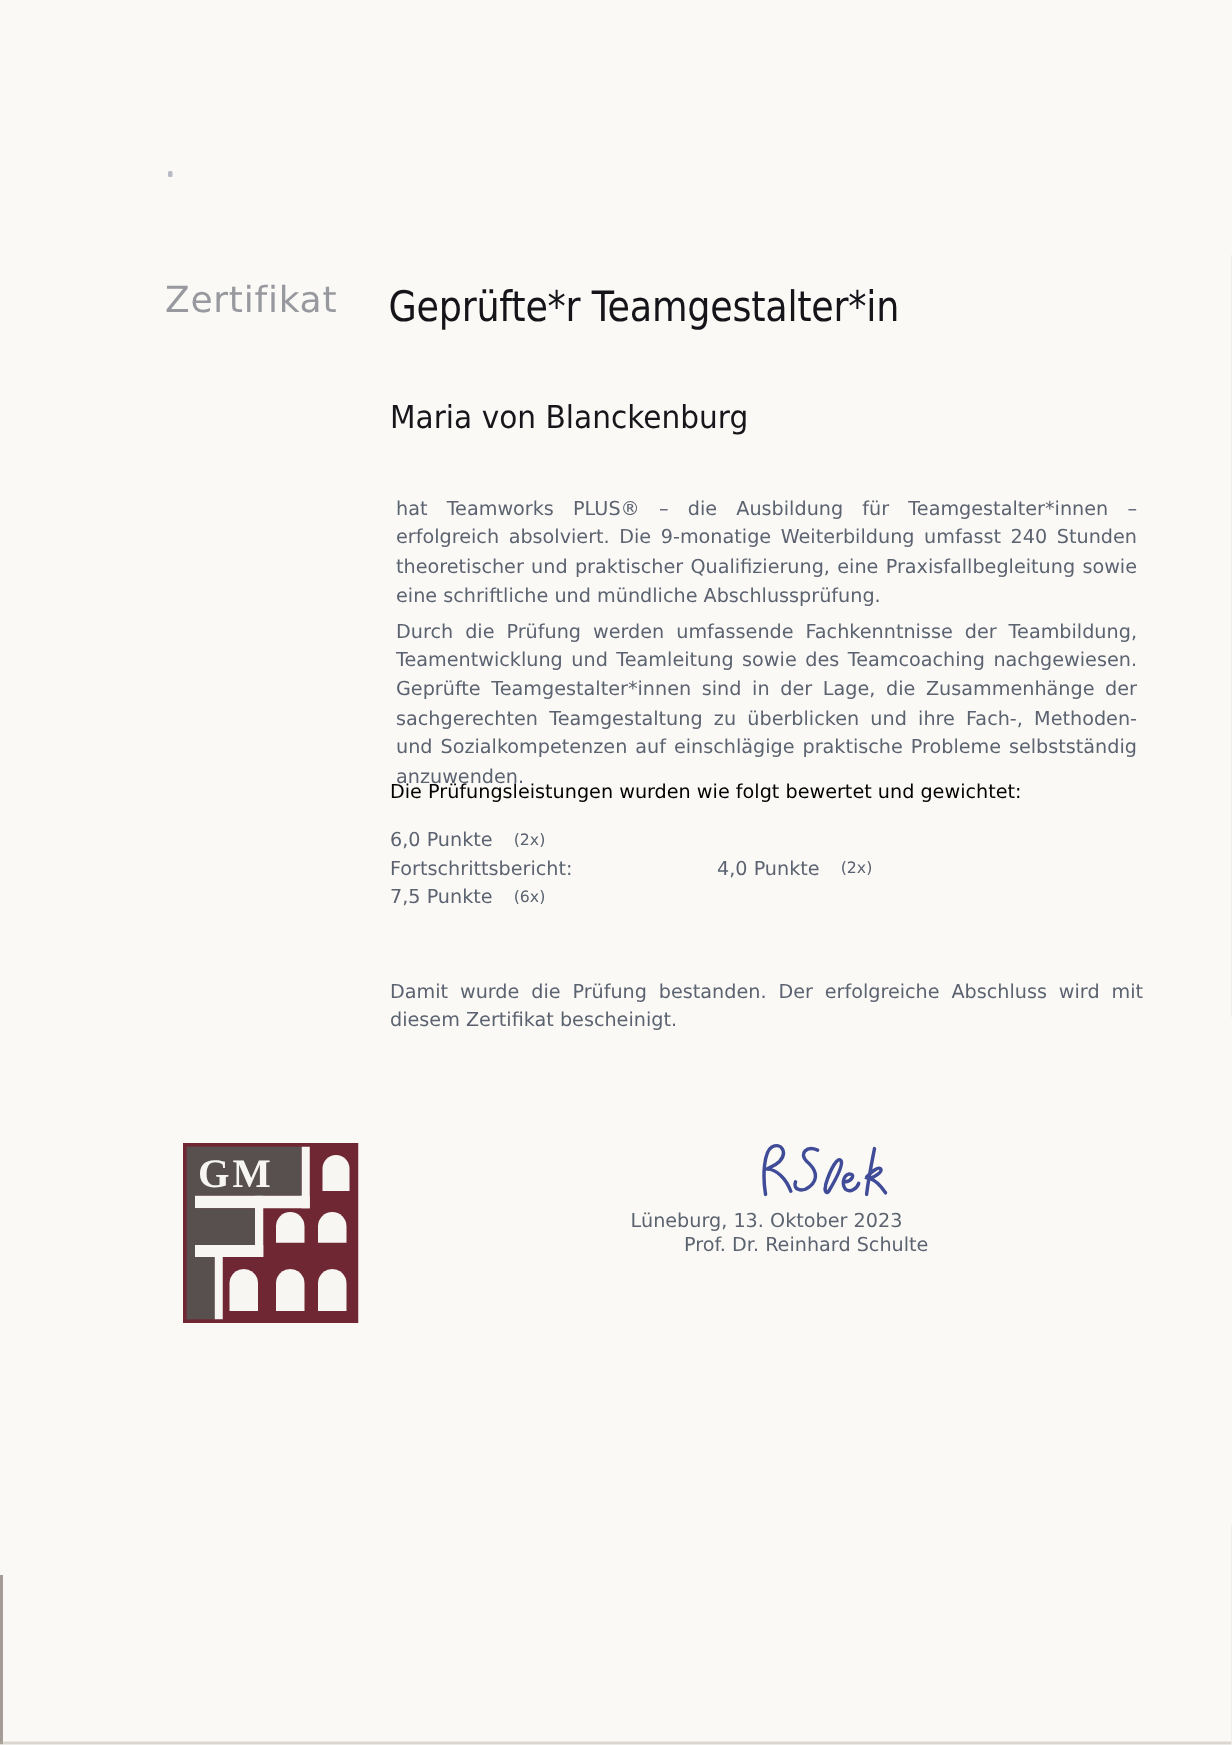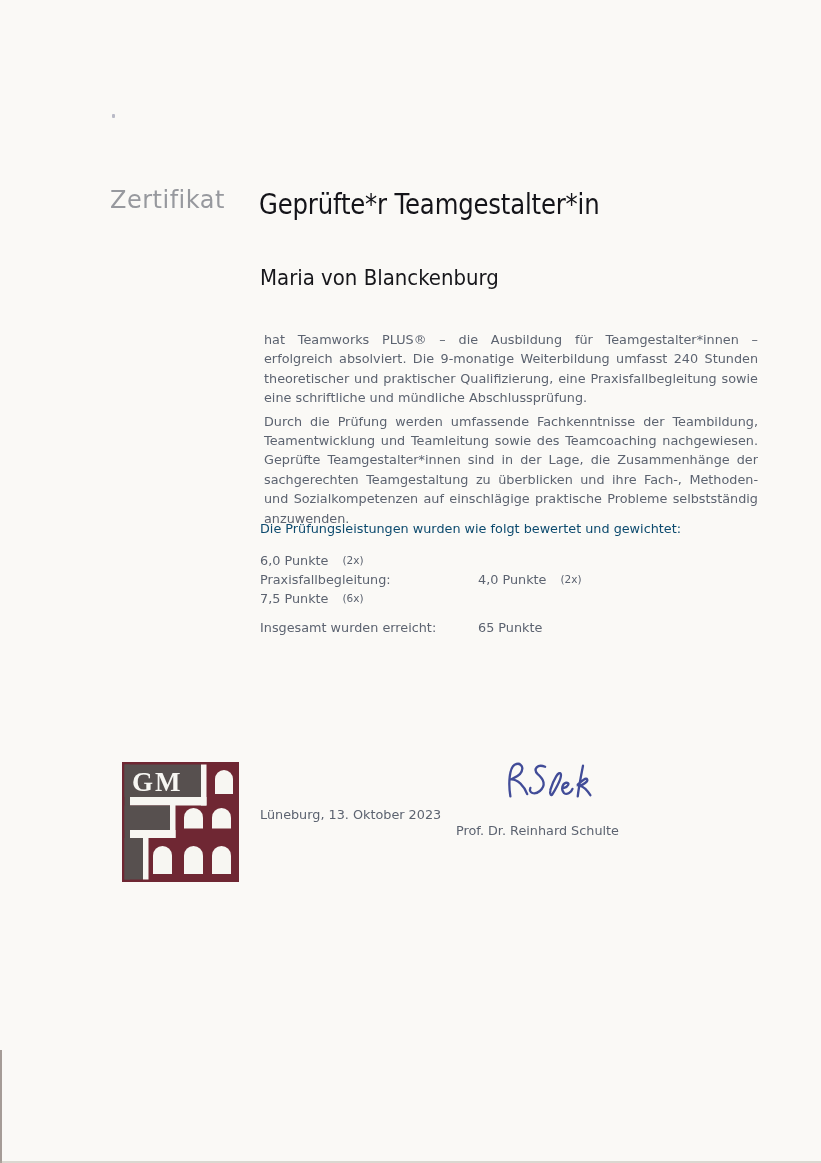--- a/index.html
+++ b/index.html
@@ -45,21 +45,21 @@
 
   .body-copy {
     position: absolute; left: 260px; top: 326px; width: 502px;
     font-size: 12.8px; line-height: 19.4px; color: #5c6370;
     text-align: justify;
   }
   .body-copy p { margin: 4px; }
 
   .grading-intro {
     position: absolute; left: 260px; top: 521px;
-    font-size: 12.8px; color: #0c4a6e; white-space: nowrap;
+    font-size: 12.8px; color: #000000; white-space: nowrap;
   }
 
   .grade-table {
     position: absolute; left: 260px; top: 551px;
     font-size: 12.8px; line-height: 19px; color: #5c6370;
   }
   .grade-row { display: flex; }
   .grade-label { width: 218px; flex: 0 0 218px; }
   .grade-weight { font-size: 10.5px; margin-left: 14px; }
 
@@ -74,21 +74,21 @@
     font-size: 12.8px; line-height: 19.4px; color: #5c6370;
     text-align: justify;
   }
 
   .logo { position: absolute; left: 122px; top: 762px; }
 
   .signature-svg { position: absolute; left: 503px; top: 757px; }
 
   .date-row {
     position: absolute; left: 260px; top: 807px; width: 502px;
-    font-size: 12.8px; color: #5c6370;
+    font-size: 12.8px; color: #5c6370; text-align: center;
   }
   .signatory-name { position: absolute; left: 196px; top: 16px; white-space: nowrap; }
 
   .footer-block {
     position: absolute; left: 260px; top: 841px;
     font-size: 12.8px; line-height: 19px; color: #5c6370;
   }
   .footer-block div { white-space: nowrap; }
 </style>
 </head>
@@ -112,35 +112,32 @@
   </div>
 
   <div class="grading-intro">Die Prüfungsleistungen wurden wie folgt bewertet und gewichtet:</div>
 
   <div class="grade-table">
     <div class="grade-row">
       <span class="grade-points">6,0 Punkte</span>
       <span class="grade-weight">(2x)</span>
     </div>
     <div class="grade-row">
-      <span class="grade-label">Praxisfallbegleitung:</span>
+      <span class="grade-label">Fortschrittsbericht:</span>
       <span class="grade-points">4,0 Punkte</span>
       <span class="grade-weight">(2x)</span>
     </div>
     <div class="grade-row">
       <span class="grade-points">7,5 Punkte</span>
       <span class="grade-weight">(6x)</span>
     </div>
   </div>
 
-  <div class="total-row">
-    <span class="total-label">Insgesamt wurden erreicht:</span>
-    <span class="total-value">65 Punkte</span>
-  </div>
 
+  <div class="closing">Damit wurde die Prüfung bestanden. Der erfolgreiche Abschluss wird mit diesem Zertifikat bescheinigt.</div>
 
   <svg class="logo" width="117" height="120" viewBox="0 0 117 120">
     <rect x="0" y="0" width="117" height="120" fill="#6f2733"></rect>
 
     <rect x="79" y="2.5" width="5.5" height="41" fill="#f7f6f2"></rect>
     <rect x="8" y="35" width="76.5" height="8.5" fill="#f7f6f2"></rect>
     <rect x="48" y="35" width="5.5" height="41" fill="#f7f6f2"></rect>
     <rect x="8" y="68" width="45.5" height="8" fill="#f7f6f2"></rect>
     <rect x="21" y="68" width="5.5" height="49.5" fill="#f7f6f2"></rect>
 

